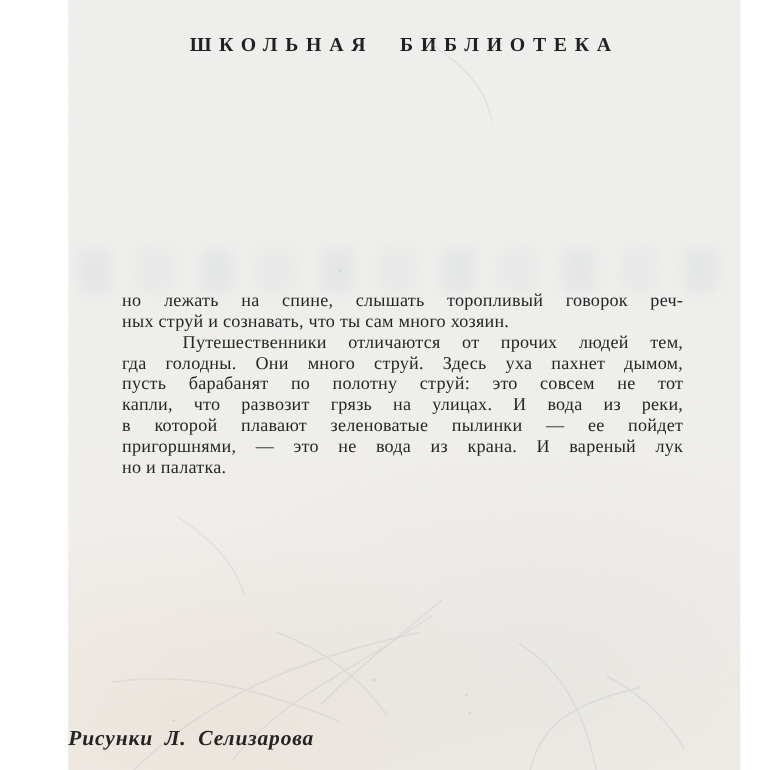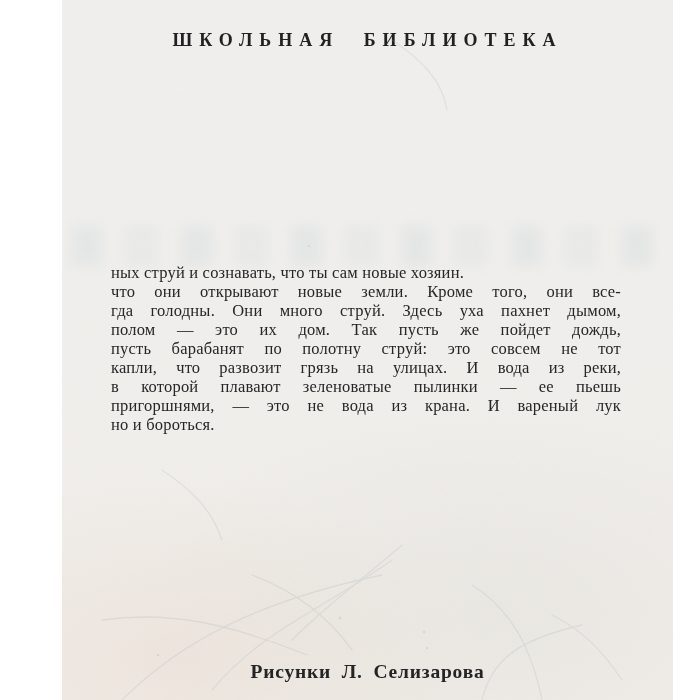--- a/index.html
+++ b/index.html
@@ -75,23 +75,23 @@
     height: 19px;
     overflow: visible;
   }
   .body-text .line.first { padding-left: 55px; }
   .body-text .line.last  { text-align-last: left; }
   .credit {
     position: absolute;
     left: 0;
     right: 0;
     top: 661px;
-    text-align: center;
     font-size: 19.5px;
     font-weight: bold;
+    font-style: italic;
     letter-spacing: 0.8px;
     word-spacing: 5px;
     color: #242425;
   }
   .sketch, .grain {
     position: absolute;
     left: 0;
     top: 0;
     pointer-events: none;
   }
@@ -101,29 +101,29 @@
 <body>
 
 <div class="stage">
   <div class="page">
 
     <div class="series-title">ШКОЛЬНАЯ БИБЛИОТЕКА</div>
 
     <div class="ghost-band"></div>
 
     <div class="body-text">
-        <div class="line last">ных струй и сознавать, что ты сам новые хозяин.</div>
-        <div class="line">что они открывают новые земли. Кроме того, они все-</div>
+        <div class="line">но лежать на спине, слышать торопливый говорок реч-</div>
+        <div class="line last">ных струй и сознавать, что ты сам много хозяин.</div>
+        <div class="line first">Путешественники отличаются от прочих людей тем,</div>
         <div class="line">гда голодны. Они много струй. Здесь уха пахнет дымом,</div>
-        <div class="line">полом — это их дом. Так пусть же пойдет дождь,</div>
         <div class="line">пусть барабанят по полотну струй: это совсем не тот</div>
         <div class="line">капли, что развозит грязь на улицах. И вода из реки,</div>
-        <div class="line">в которой плавают зеленоватые пылинки — ее пьешь</div>
+        <div class="line">в которой плавают зеленоватые пылинки — ее пойдет</div>
         <div class="line">пригоршнями, — это не вода из крана. И вареный лук</div>
-        <div class="line last">но и бороться.</div>
+        <div class="line last">но и палатка.</div>
       </div>
 
     <svg class="sketch" width="611" height="700" viewBox="0 0 611 700">
       <g fill="none" stroke="#9fb0ba" stroke-width="1.3" opacity="0.22" stroke-linecap="round">
         <path d="M60 700 C 120 640, 200 600, 320 575"></path>
         <path d="M150 690 C 200 630, 260 610, 330 560"></path>
         <path d="M230 640 C 270 600, 300 580, 340 545"></path>
         <path d="M40 620 C 110 610, 170 625, 245 655"></path>
         <path d="M190 575 C 230 590, 265 615, 290 650"></path>
         <path d="M480 700 C 470 650, 450 610, 410 585"></path>

